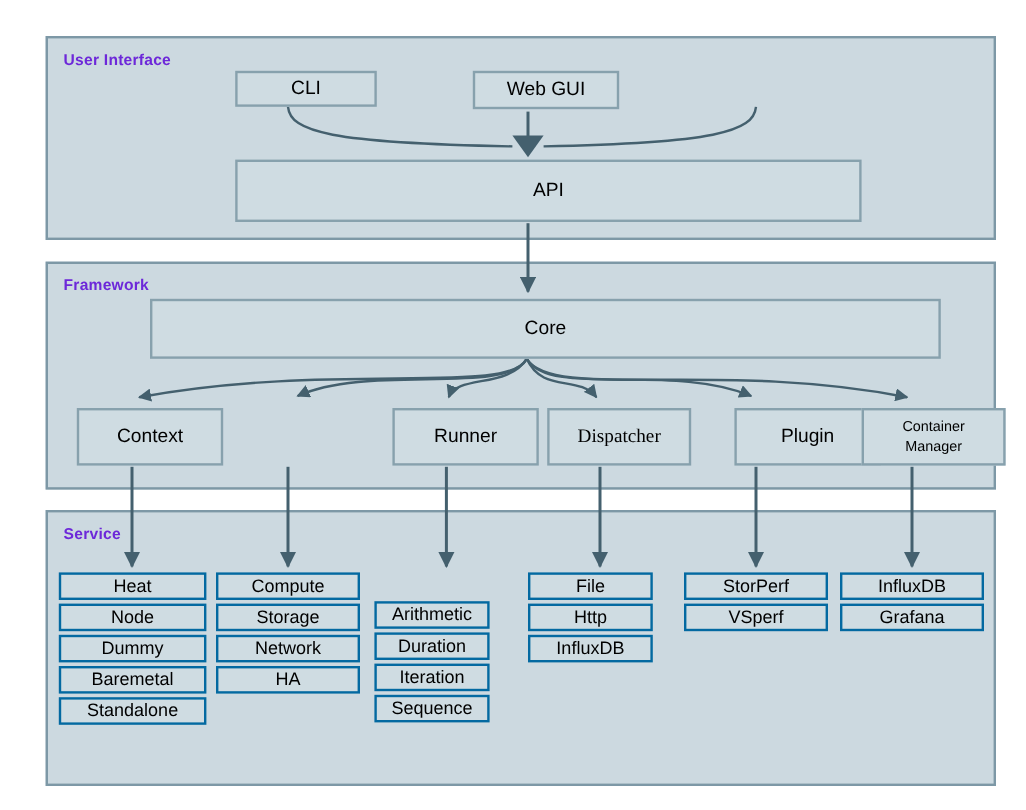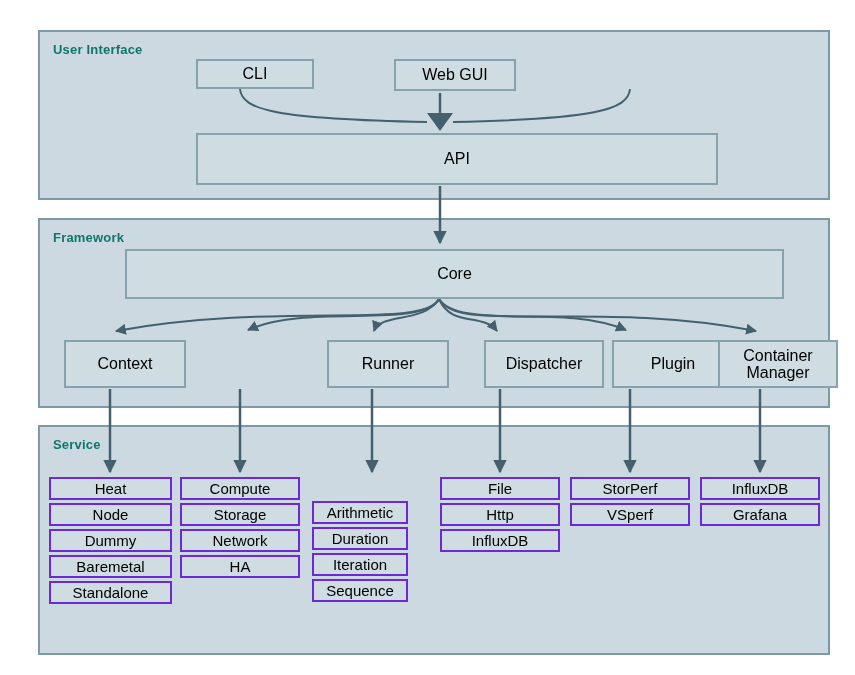--- a/index.html
+++ b/index.html
@@ -1,30 +1,30 @@
 <!DOCTYPE html>
 <html><head>
 <meta charset="utf-8">
 <style>
   html,body{margin:0;padding:0;background:#ffffff;}
   body{font-family:"Liberation Sans", sans-serif; -webkit-font-smoothing:antialiased;}
   .canvas{position:relative;width:855px;height:675px;background:#ffffff;overflow:hidden;}
 
   .section{position:absolute;background:#ccd9e0;border:2px solid #7d98a6;box-sizing:border-box;}
-  .section-label{position:absolute;left:13px;top:10px;font-size:13px;font-weight:bold;color:#0f766e;letter-spacing:0.2px;}
+  .section-label{position:absolute;left:13px;top:10px;font-size:13px;font-weight:bold;color:#6d28d9;letter-spacing:0.2px;}
 
   .connectors{position:absolute;left:0;top:0;width:855px;height:675px;z-index:2;pointer-events:none;}
 
   .box{position:absolute;z-index:3;background:#cfdce2;border:2px solid #87a1ad;box-sizing:border-box;
        display:flex;align-items:center;justify-content:center;text-align:center;
        font-size:16px;color:#000;margin-left:16px;}
-  .box-small{font-size:16px;line-height:17px;justify-content:center;}
+  .box-small{font-size:12px;line-height:17px;justify-content:center;}
 
   .svc-col{position:absolute;z-index:3;display:flex;flex-direction:column;gap:3px;}
-  .svc-cell{height:23px;background:#cfdce2;border:2px solid #6d28d9;box-sizing:border-box;
+  .svc-cell{height:23px;background:#cfdce2;border:2px solid #0369a1;box-sizing:border-box;
             display:flex;align-items:center;justify-content:center;
             font-size:15px;color:#000;}
 </style>
 </head>
 <body>
 
 <div class="canvas">
 
   <div class="section" style="left:38px;top:30px;width:792px;height:170px;">
     <span class="section-label">User Interface</span>
@@ -79,21 +79,21 @@
 
   <div class="box" style="left:109px;top:249px;width:659px;height:50px;">
     <span>Core</span>
   </div>
   <div class="box" style="left:48px;top:340px;width:122px;height:48px;">
     <span>Context</span>
   </div>
   <div class="box" style="left:311px;top:340px;width:122px;height:48px;">
     <span>Runner</span>
   </div>
-  <div class="box" style="left:468px;top:340px;width:120px;height:48px;">
+  <div class="box" style="left:440px;top:340px;width:120px;height:48px;font-family:Liberation Serif, serif;">
     <span>Dispatcher</span>
   </div>
   <div class="box" style="left:596px;top:340px;width:122px;height:48px;">
     <span>Plugin</span>
   </div>
   <div class="box box-small" style="left:702px;top:340px;width:120px;height:48px;">
     <span>
       <span style="display:block;">Container</span>
       <span style="display:block;">Manager</span>
     </span>
@@ -140,21 +140,21 @@
         <span>Duration</span>
       </div>
     <div class="svc-cell">
         <span>Iteration</span>
       </div>
     <div class="svc-cell">
         <span>Sequence</span>
       </div>
   </div>
 
-  <div class="svc-col" style="left:440px;top:477px;width:120px;">
+  <div class="svc-col" style="left:440px;top:477px;width:104px;">
     <div class="svc-cell">
         <span>File</span>
       </div>
     <div class="svc-cell">
         <span>Http</span>
       </div>
     <div class="svc-cell">
         <span>InfluxDB</span>
       </div>
   </div>

